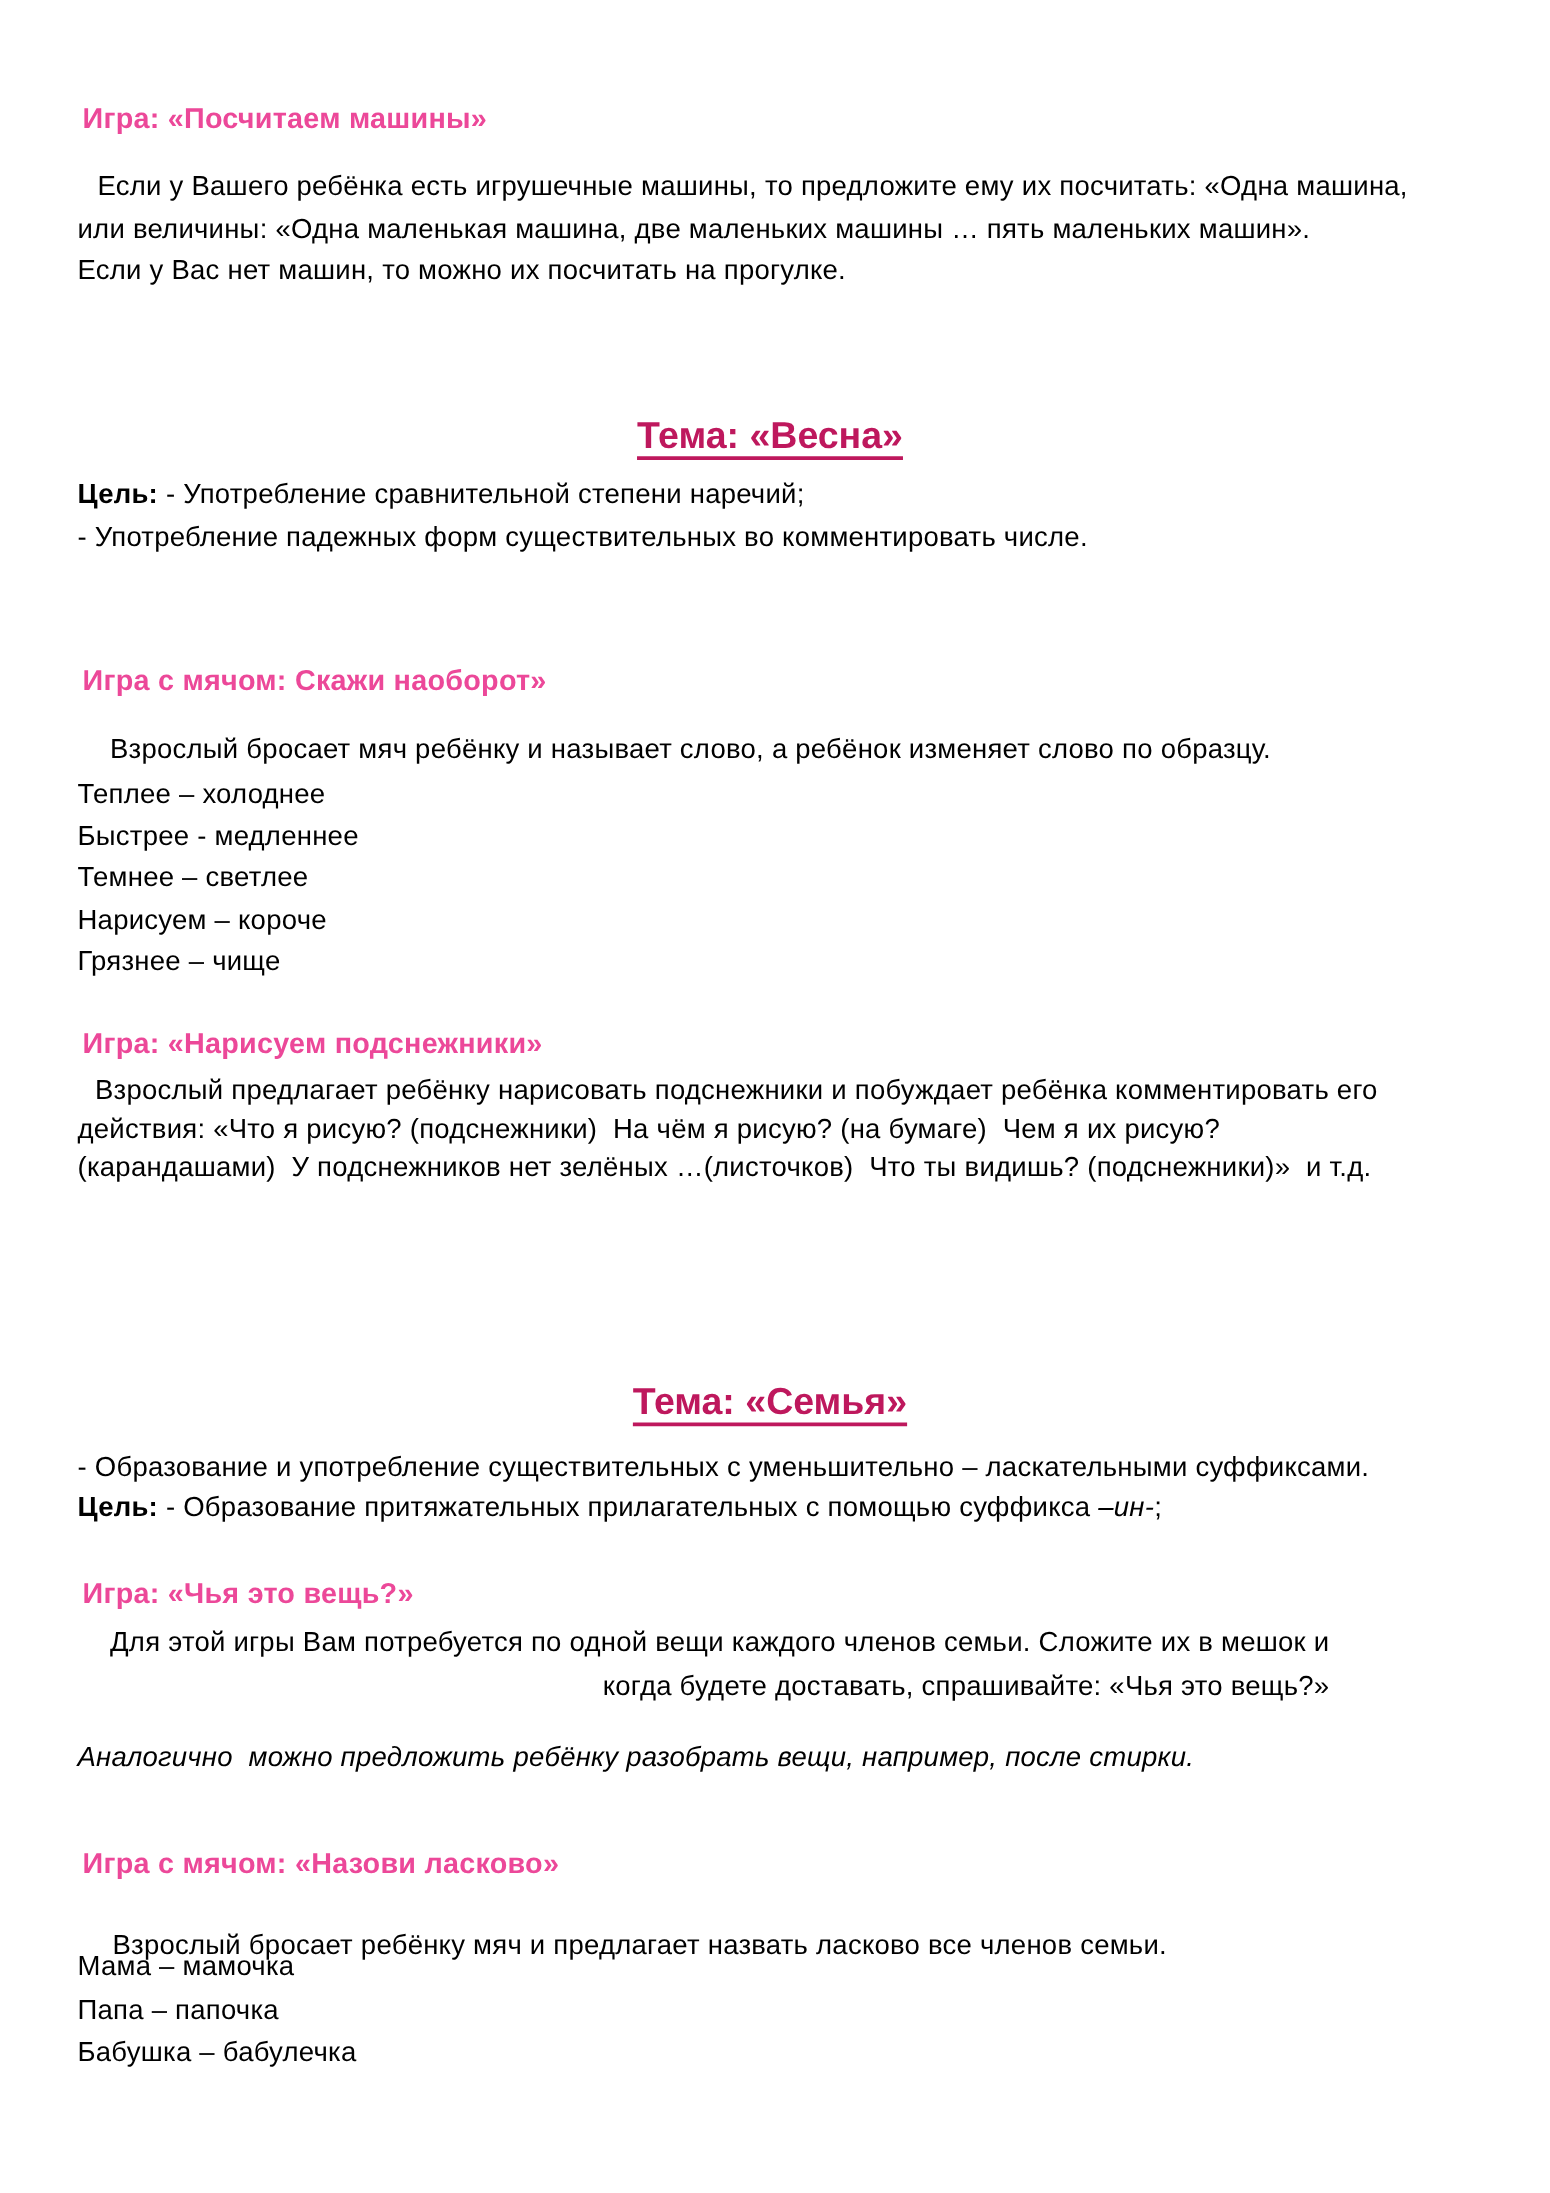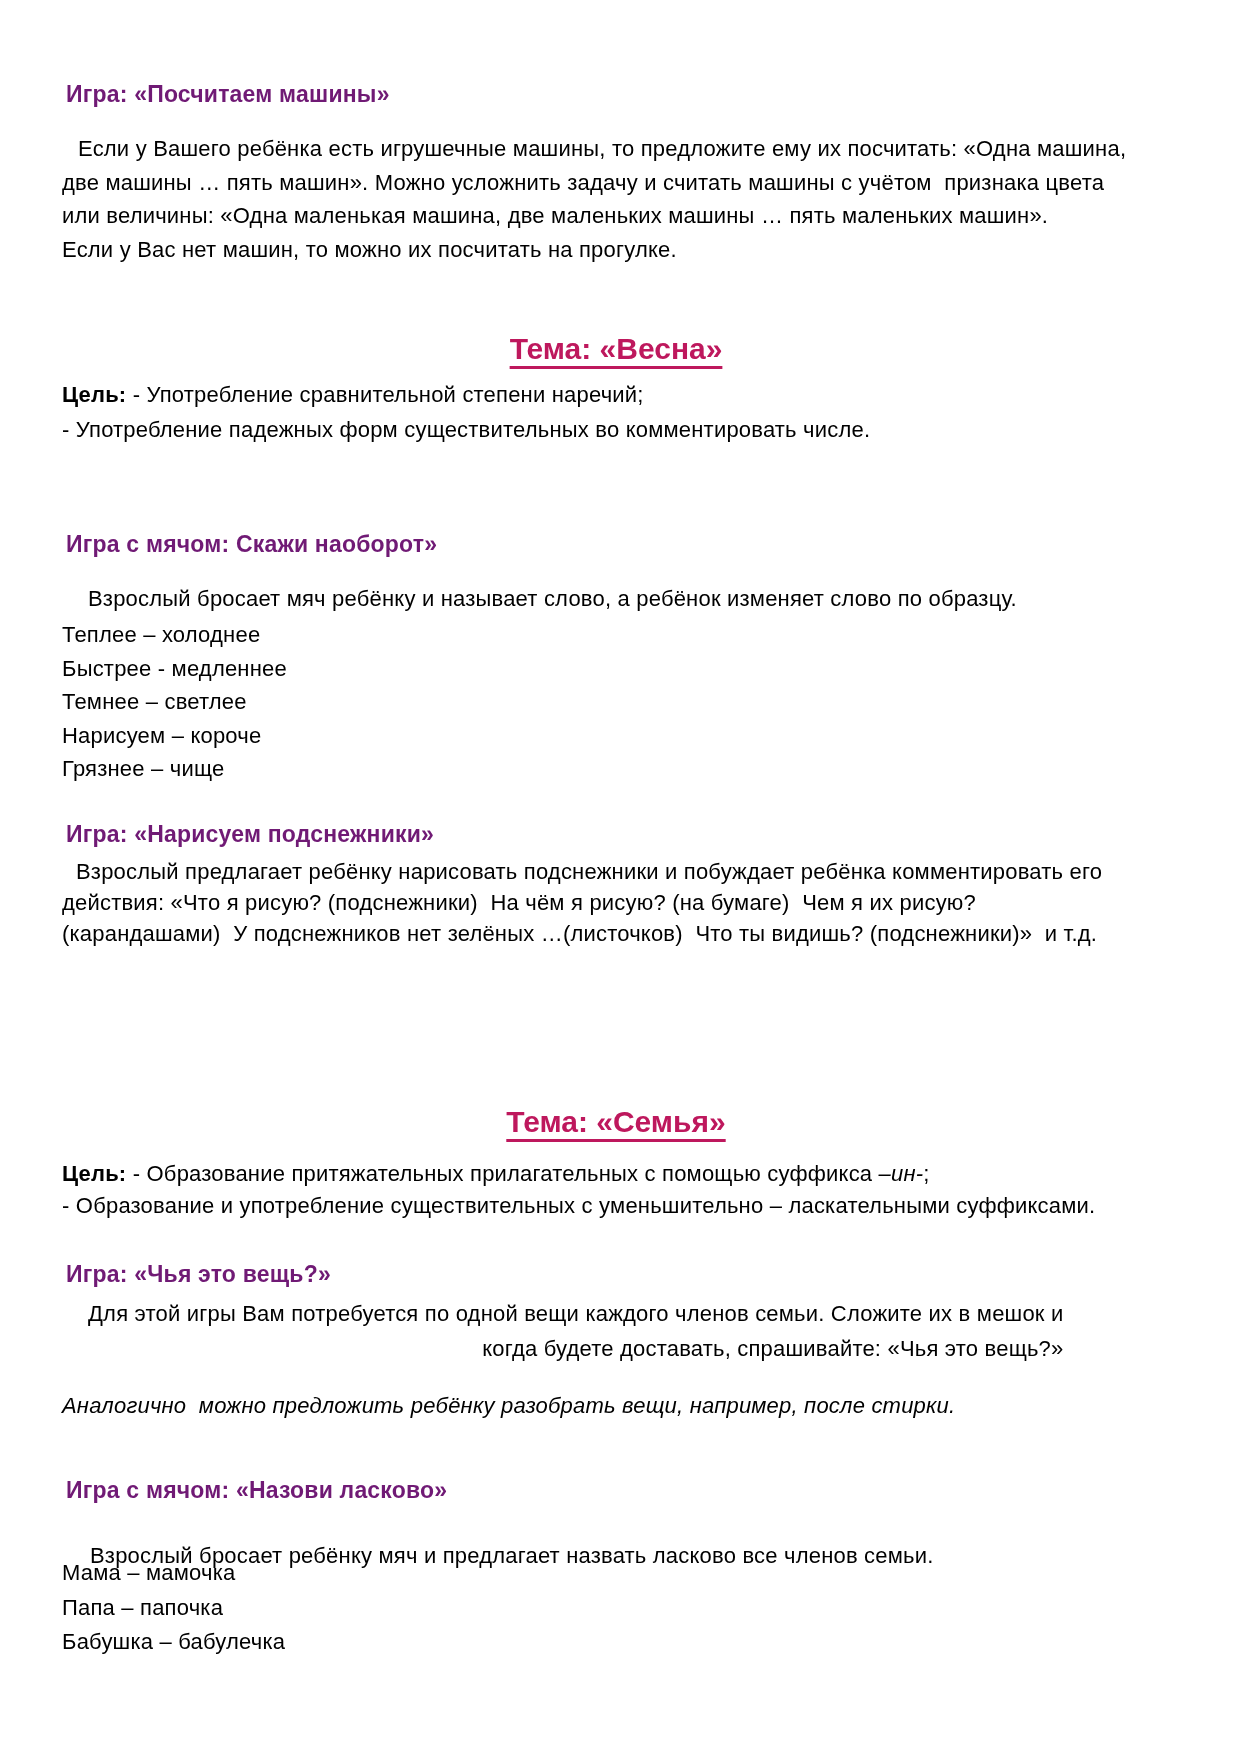--- a/index.html
+++ b/index.html
@@ -2,21 +2,21 @@
 <html lang="ru"><head>
 <meta charset="utf-8">
 <style>
   html,body {margin:0; padding:0; background:#ffffff;}
   .page {
     position:relative; width:1240px; height:1754px; background:#ffffff;
     font-family:"Liberation Sans", sans-serif; color:#000000; overflow:hidden;
   }
   .game-heading {
     position:absolute; left:66px; margin:0;
-    font-size:23px; font-weight:bold; color:#701a75;
+    font-size:23px; font-weight:bold; color:#ec4899;
     white-space:pre; letter-spacing:0.2px; line-height:28px;
   }
   .theme-wrap {
     position:absolute; left:62px; width:1108px; text-align:center; line-height:40px;
   }
   .theme-title {
     font-size:30px; font-weight:bold; color:#be185d; white-space:pre;
     text-decoration:underline; text-decoration-thickness:3px; text-underline-offset:7px;
   }
   .para {position:absolute; left:62px; font-size:22px; letter-spacing:0.2px;}
@@ -35,21 +35,20 @@
 </style>
 </head>
 <body>
 
 <div class="page">
 
   <h2 class="game-heading" style="top:80px">Игра: «Посчитаем машины»</h2>
 
   <div class="para lh335" style="top:116px">
     <div class="line ind16">Если у Вашего ребёнка есть игрушечные машины, то предложите ему их посчитать: «Одна машина,</div>
-    <div class="line">две машины … пять машин». Можно усложнить задачу и считать машины с учётом  признака цвета</div>
     <div class="line">или величины: «Одна маленькая машина, две маленьких машины … пять маленьких машин».</div>
     <div class="line">Если у Вас нет машин, то можно их посчитать на прогулке.</div>
   </div>
 
   <div class="theme-wrap" style="top:329px">
     <span class="theme-title">Тема: «Весна»</span>
   </div>
 
   <div class="para lh345" style="top:378px">
     <div class="line"><span class="bold">Цель:</span><span> - Употребление сравнительной степени наречий;</span></div>
@@ -76,22 +75,22 @@
     <div class="line ind14">Взрослый предлагает ребёнку нарисовать подснежники и побуждает ребёнка комментировать его</div>
     <div class="line">действия: «Что я рисую? (подснежники)  На чём я рисую? (на бумаге)  Чем я их рисую?</div>
     <div class="line">(карандашами)  У подснежников нет зелёных …(листочков)  Что ты видишь? (подснежники)»  и т.д.</div>
   </div>
 
   <div class="theme-wrap" style="top:1102px">
     <span class="theme-title">Тема: «Семья»</span>
   </div>
 
   <div class="para lh315" style="top:1158px">
+    <div class="line">- Образование и употребление существительных с уменьшительно – ласкательными суффиксами.</div>
     <div class="line"><span class="bold">Цель:</span><span> - Образование притяжательных прилагательных с помощью суффикса </span><span class="italic">–ин-</span><span>;</span></div>
-    <div class="line">- Образование и употребление существительных с уменьшительно – ласкательными суффиксами.</div>
   </div>
 
   <h2 class="game-heading" style="top:1260px">Игра: «Чья это вещь?»</h2>
 
   <div class="para lh35" style="top:1296px">
     <div class="line ind26">Для этой игры Вам потребуется по одной вещи каждого членов семьи. Сложите их в мешок и</div>
     <div class="line">когда будете доставать, спрашивайте: «Чья это вещь?»</div>
   </div>
 
   <div class="para lh335" style="top:1373px">

